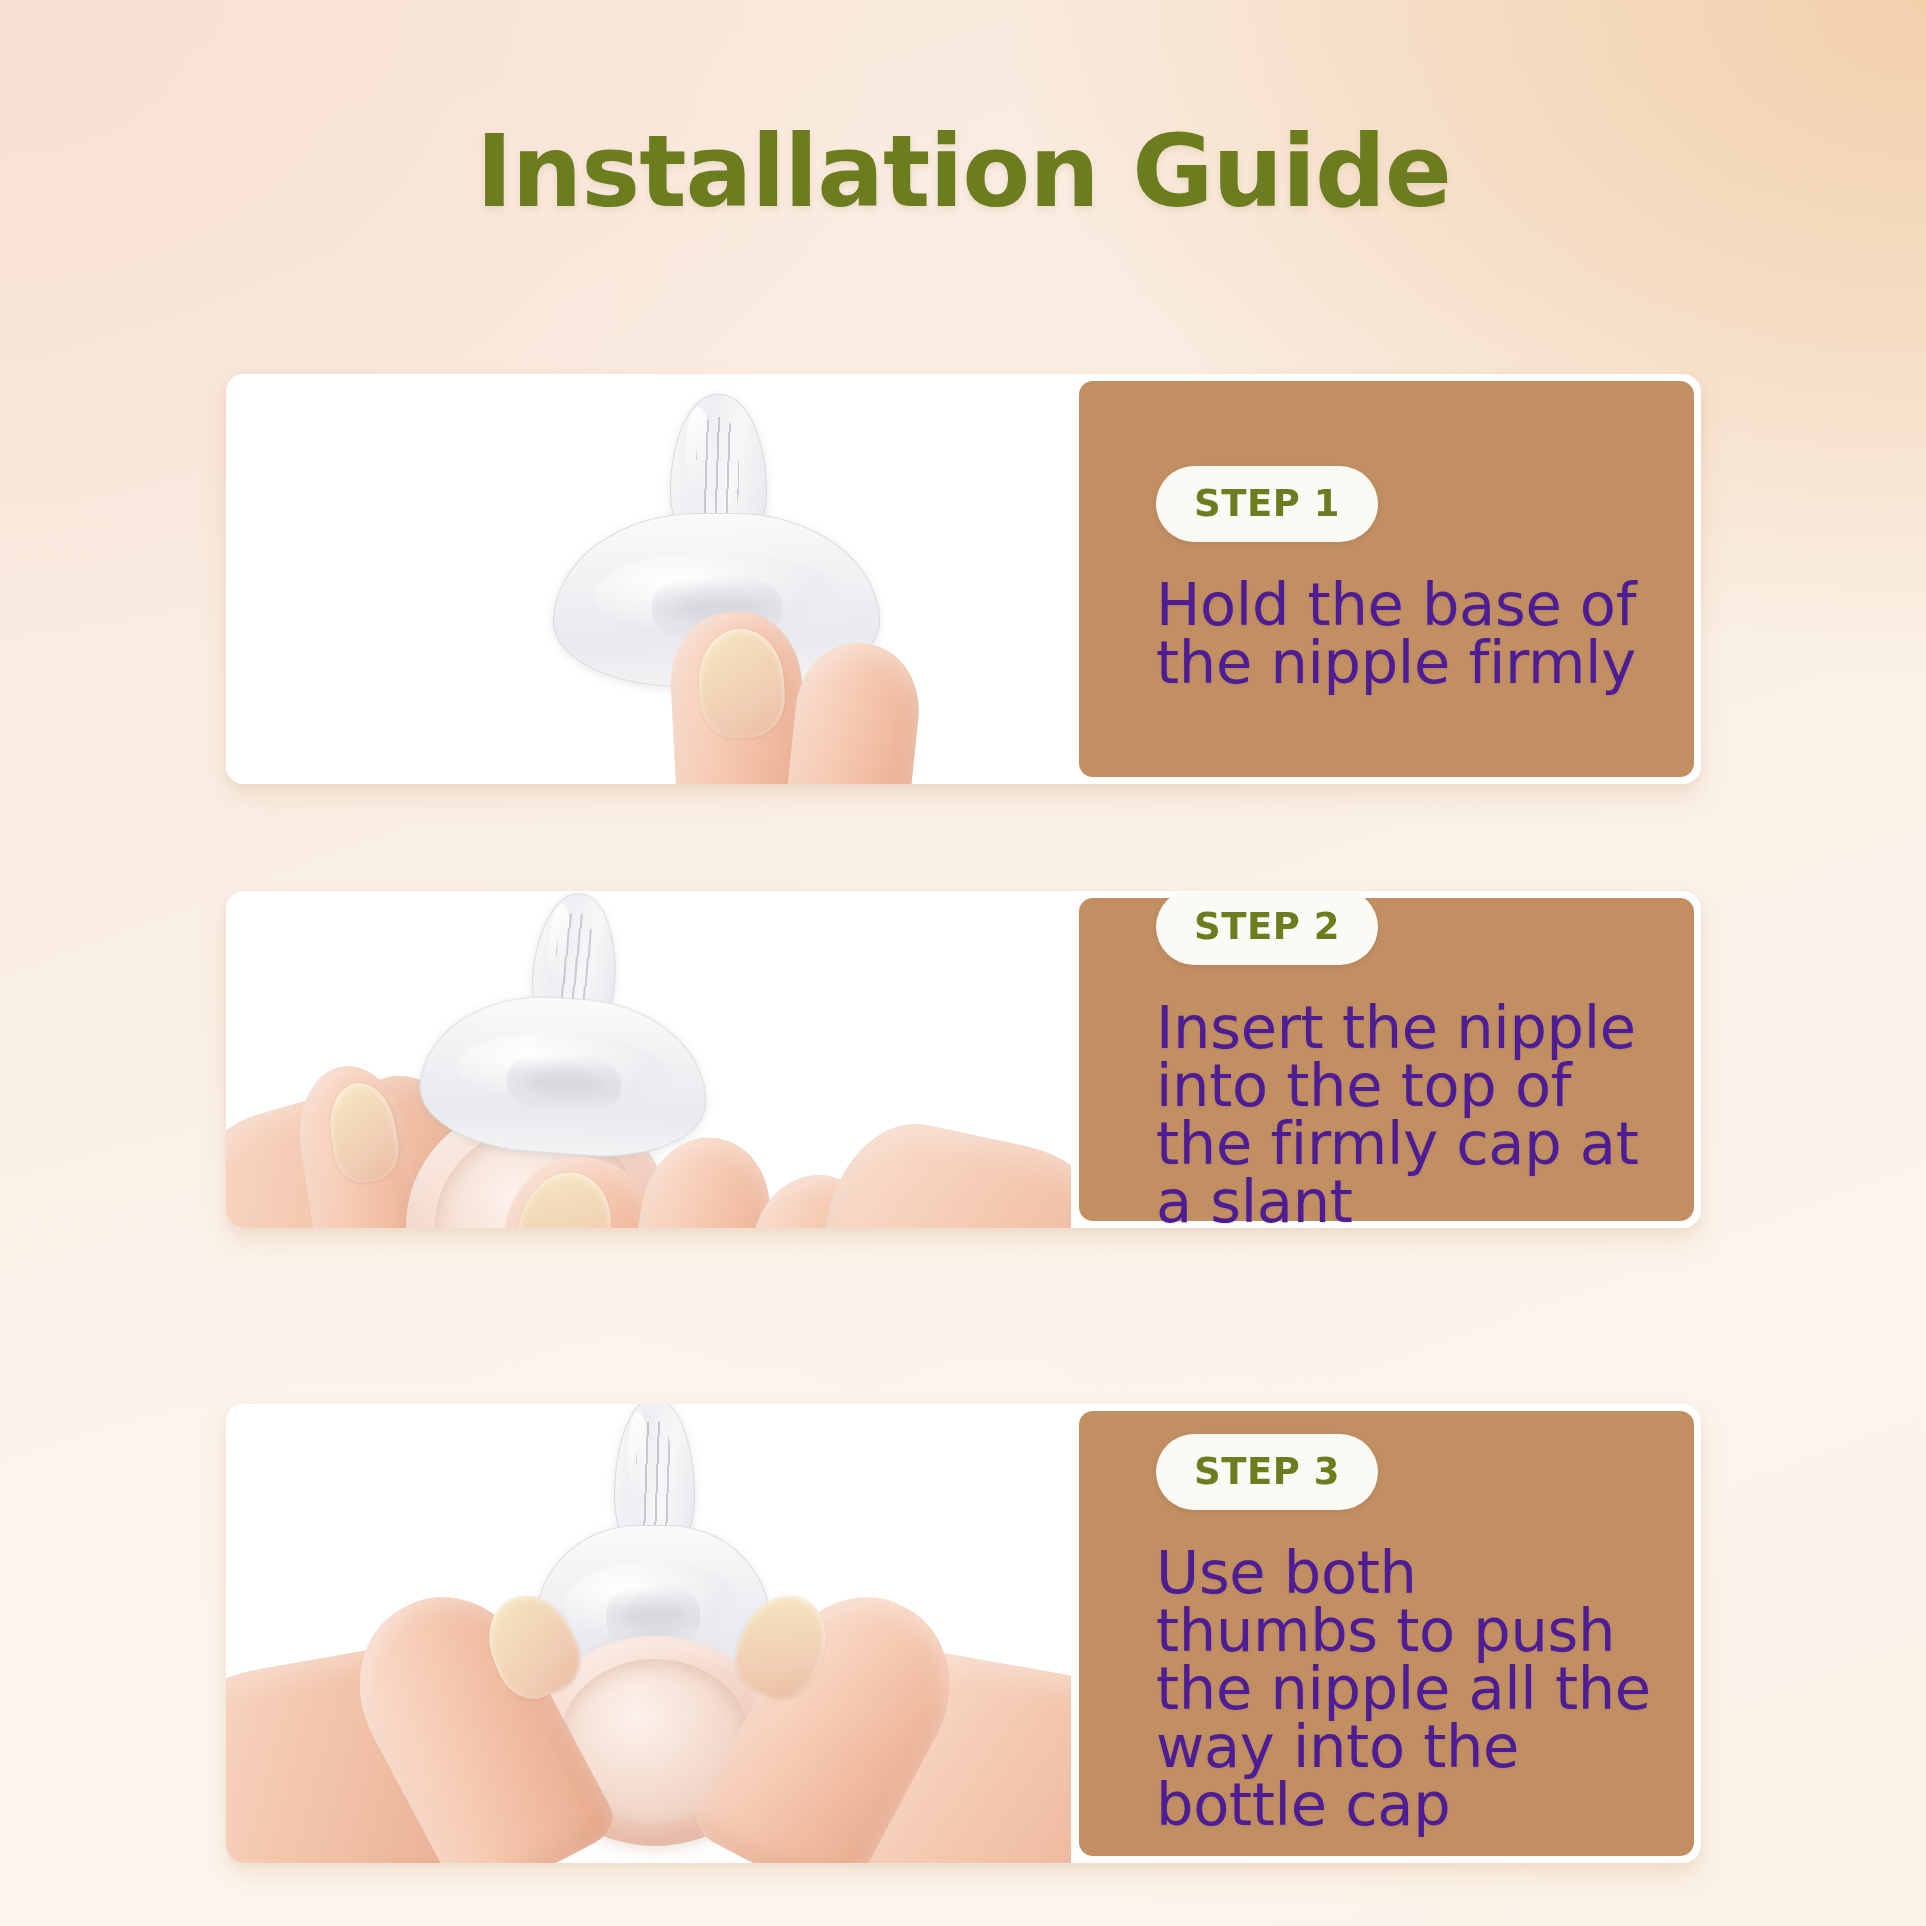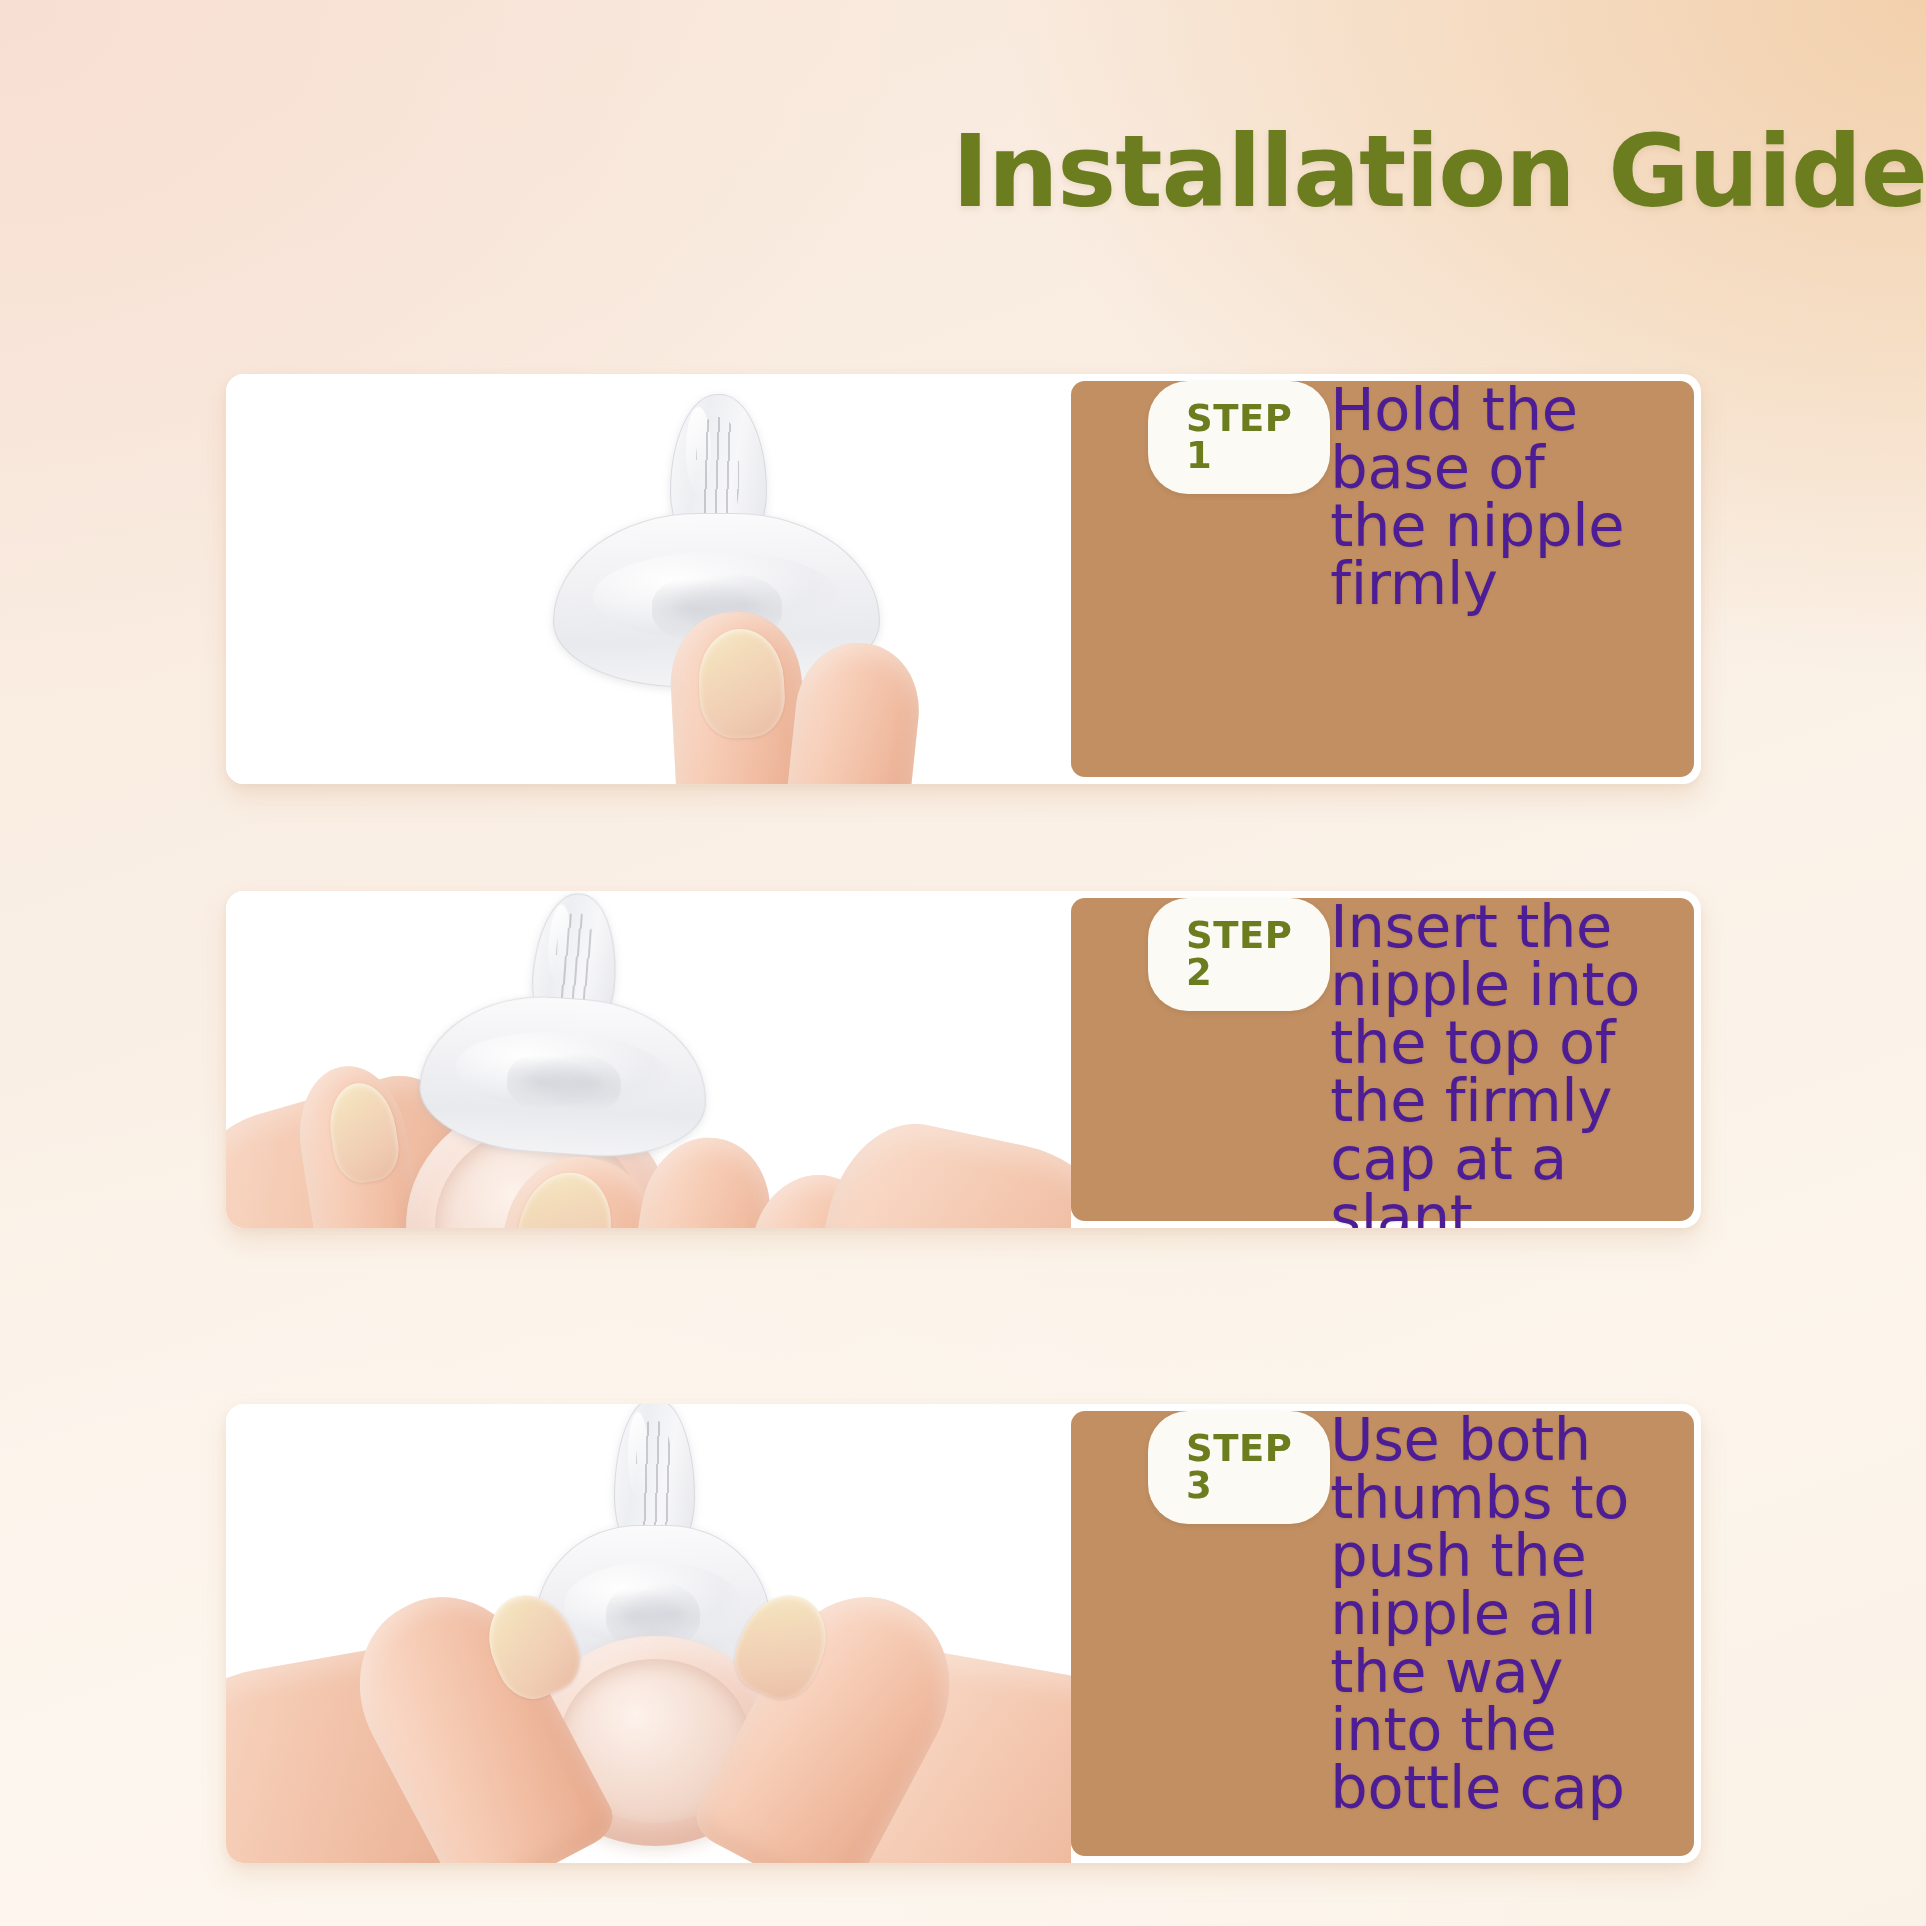--- a/index.html
+++ b/index.html
@@ -26,21 +26,21 @@
       linear-gradient(160deg, #F9E8DB 0%, #FAF0E6 45%, #FCF5EC 75%, #FBF2E7 100%);
     overflow: hidden;
   }
 
   
   #title {
     position: absolute;
     top: 117px;
     left: 0;
     width: 1927px;
-    text-align: right;
+    text-align: center;
     font-size: 99px;
     line-height: 109px;
     font-weight: 700;
     letter-spacing: -1px;
     color: #6C7D1F;
     font-family: "DejaVu Sans", sans-serif;
     text-shadow: 0 3px 6px rgba(150,120,80,0.14);
     white-space: nowrap;
   }
 
@@ -65,24 +65,24 @@
     background: #FFFFFF;
     flex: 0 0 845px;
     height: 100%;
     overflow: hidden;
   }
 
   .text-pane {
     position: relative;
     flex: 1 1 auto;
     background: #C18F62;
-    margin: 7px 7px 7px 0;
+    margin: 7px 7px 7px 8px;
     border-radius: 14px;
     display: flex;
-    flex-direction: row;
+    flex-direction: column;
     justify-content: center;
     padding-left: 77px;
     padding-right: 40px;
     box-sizing: border-box;
   }
 
   .step-badge {
     align-self: flex-start;
     background: #FBFAF4;
     color: #6C7D1F;

